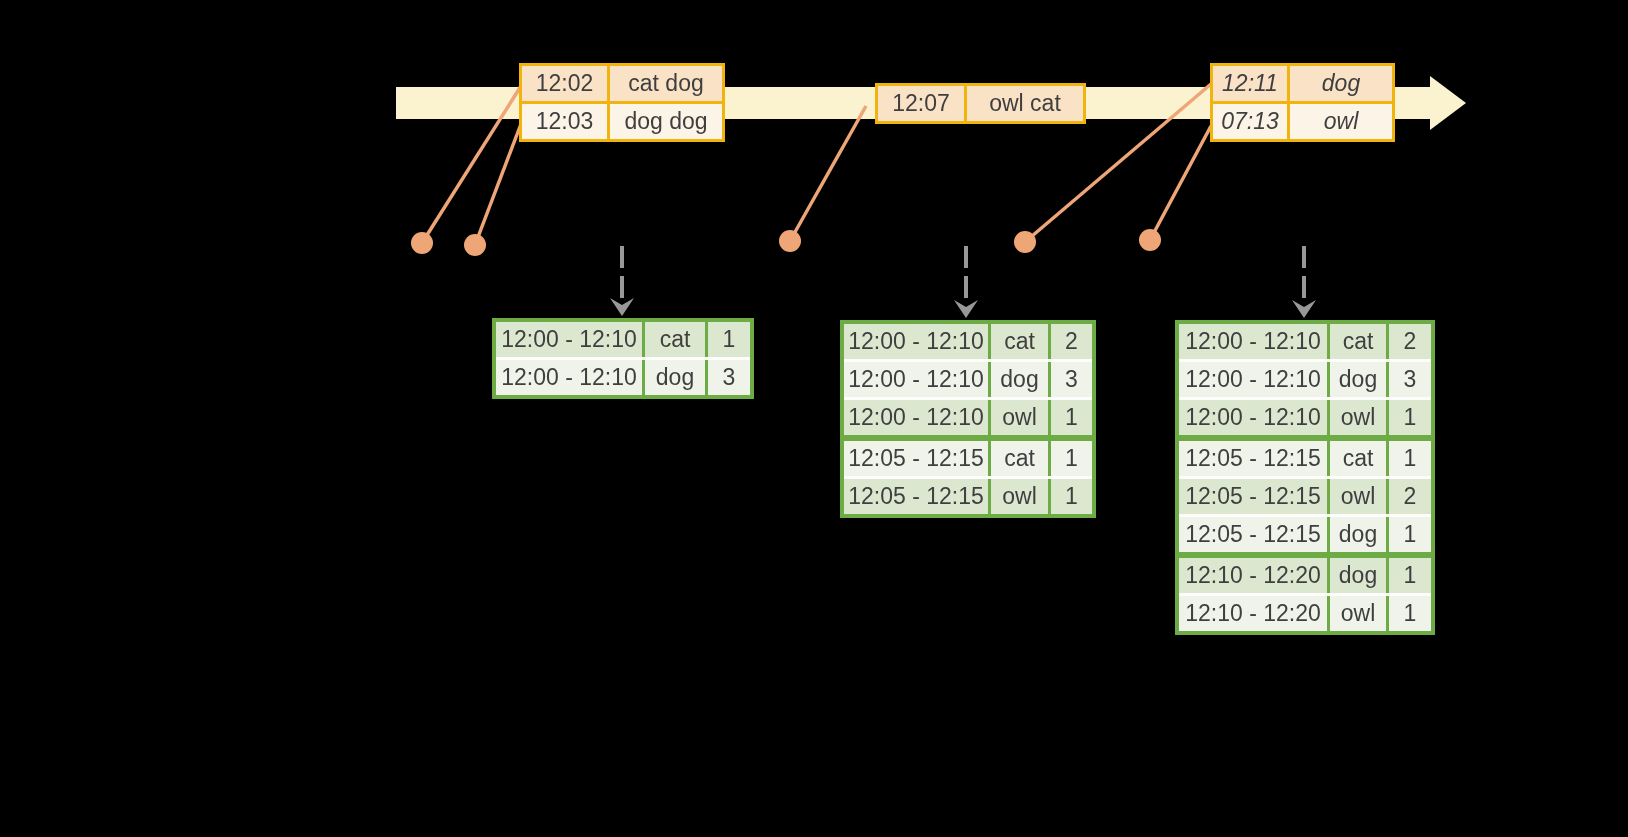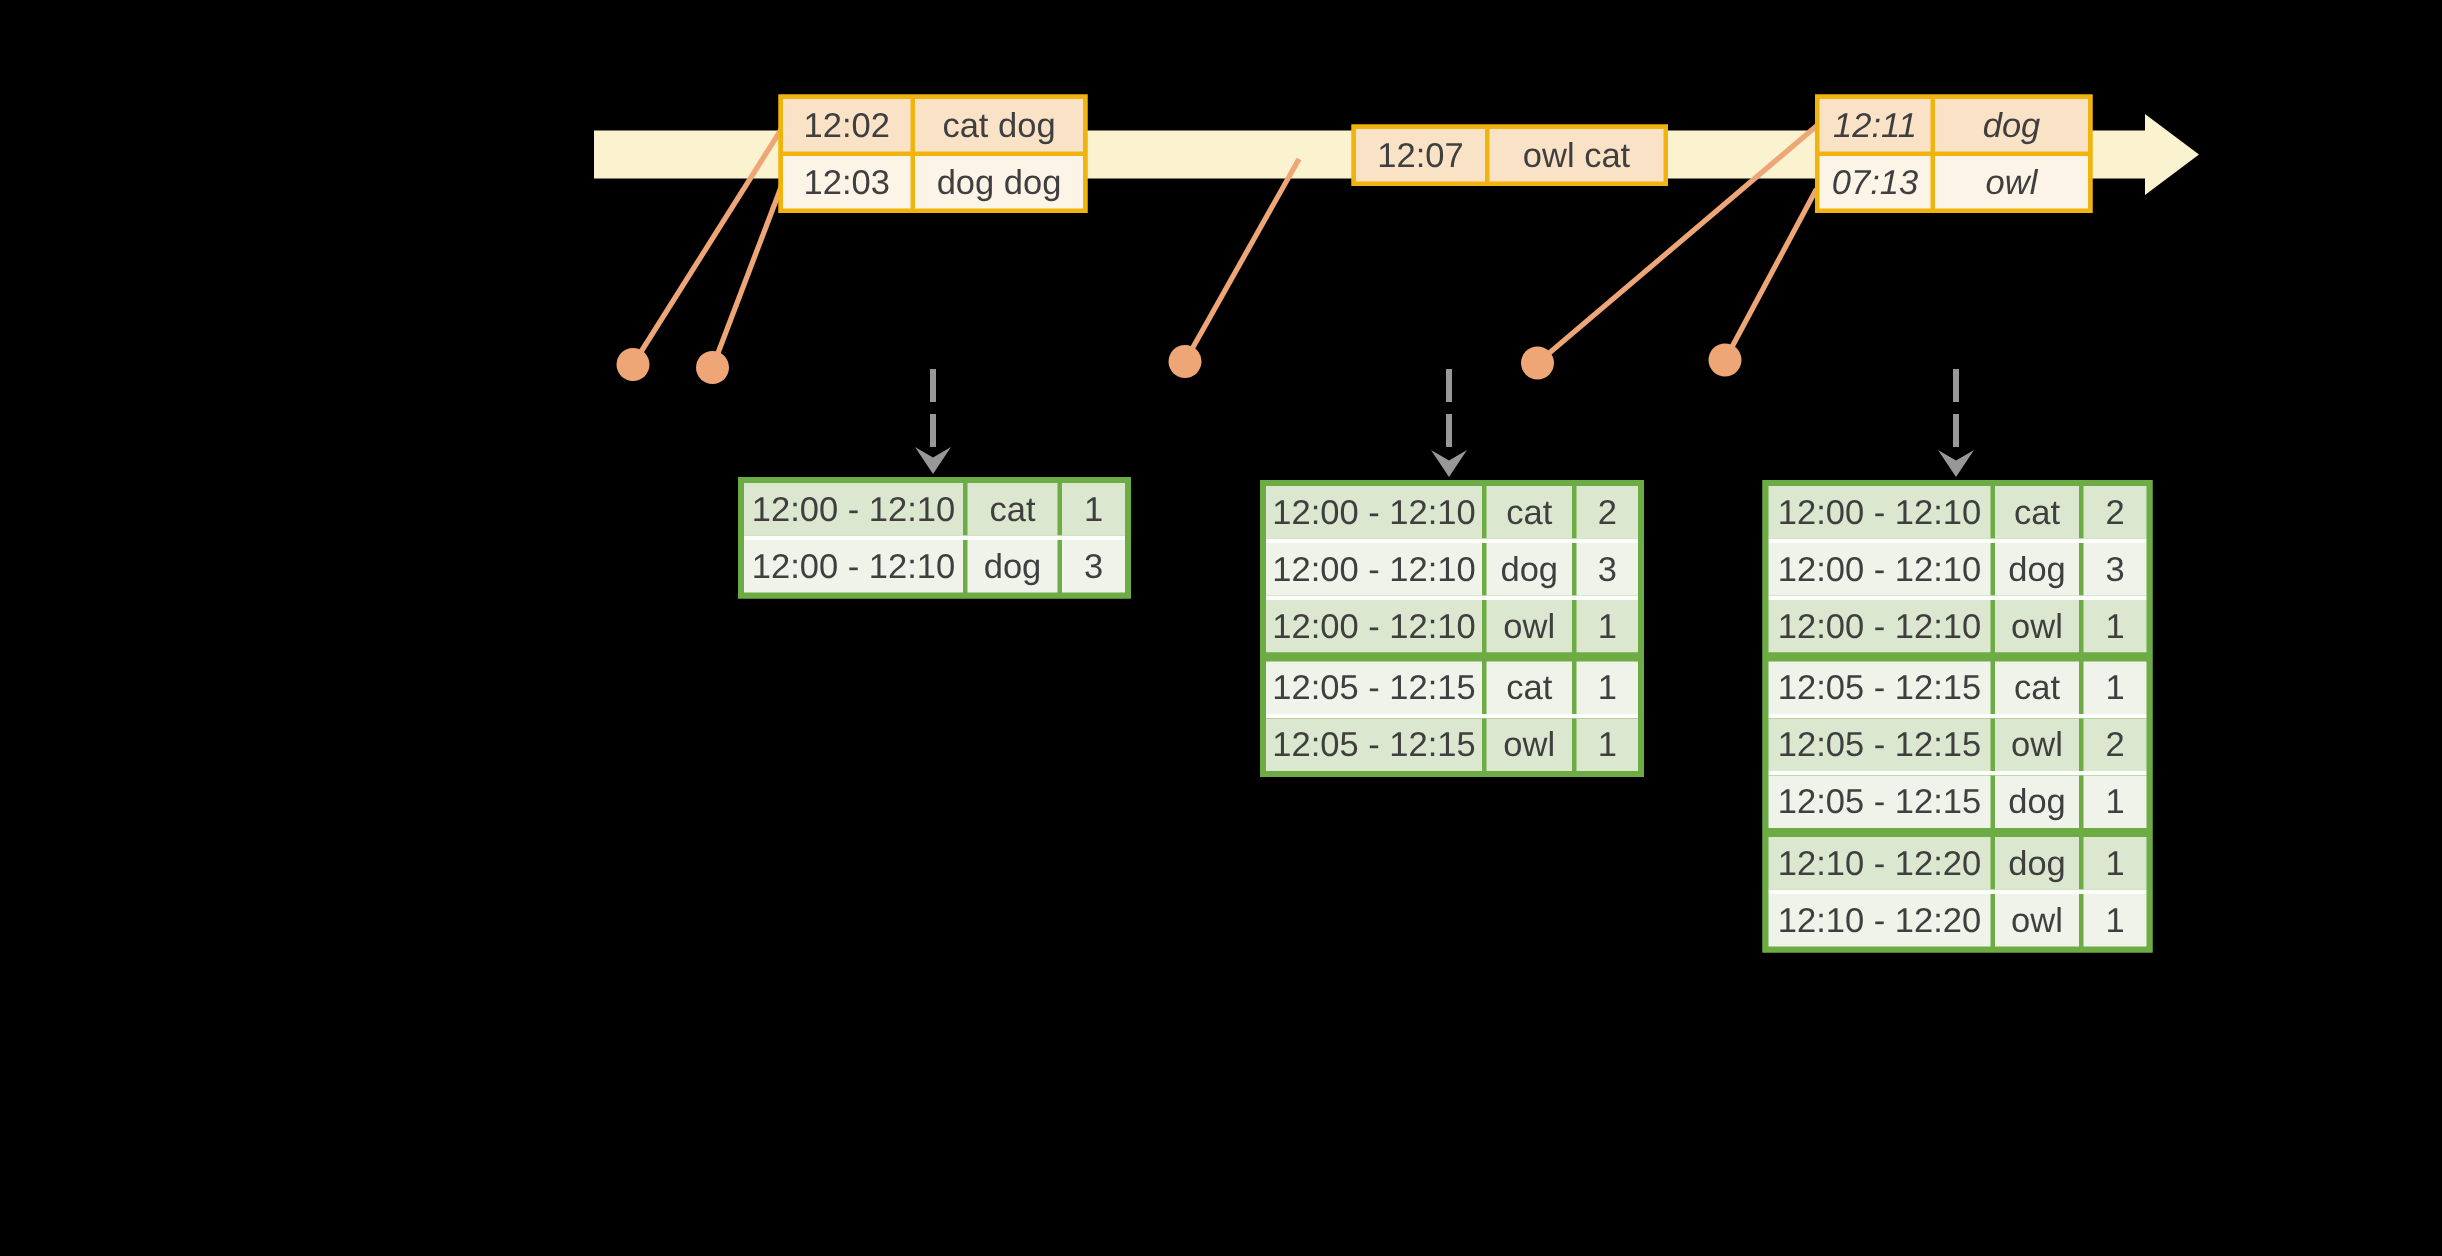--- a/index.html
+++ b/index.html
@@ -3,21 +3,21 @@
 <meta charset="utf-8">
 <style>
   html,body{margin:0;padding:0;background:#000;}
   #stage{position:relative;width:1628px;height:837px;background:#000;overflow:hidden;
          font-family:"Liberation Sans","DejaVu Sans",sans-serif;color:#3F3F3F;font-size:23px;}
   #shapes{position:absolute;left:0;top:0;}
 
   
   .et{position:absolute;border:3px solid #F1B40E;background:#F1B40E;display:grid;gap:3px;grid-auto-rows:35px;}
   .et1{left:519px;top:63px;grid-template-columns:85px 112px;}
-  .et2{left:901px;top:83px;grid-template-columns:86px 116px;}
+  .et2{left:875px;top:83px;grid-template-columns:86px 116px;}
   .et3{left:1210px;top:63px;grid-template-columns:74px 102px;font-style:italic;}
   .ecell{display:flex;align-items:center;justify-content:center;}
   .e-peach{background:#FAE2C7;}
   .e-cream{background:#FDF4E8;}
 
   
   .gt{position:absolute;border:4px solid #6DAC44;background:#6DAC44;display:flex;flex-direction:column;}
   .gtA{left:492px;top:318px;}
   .gtB{left:840px;top:320px;}
   .gtC{left:1175px;top:320px;}

